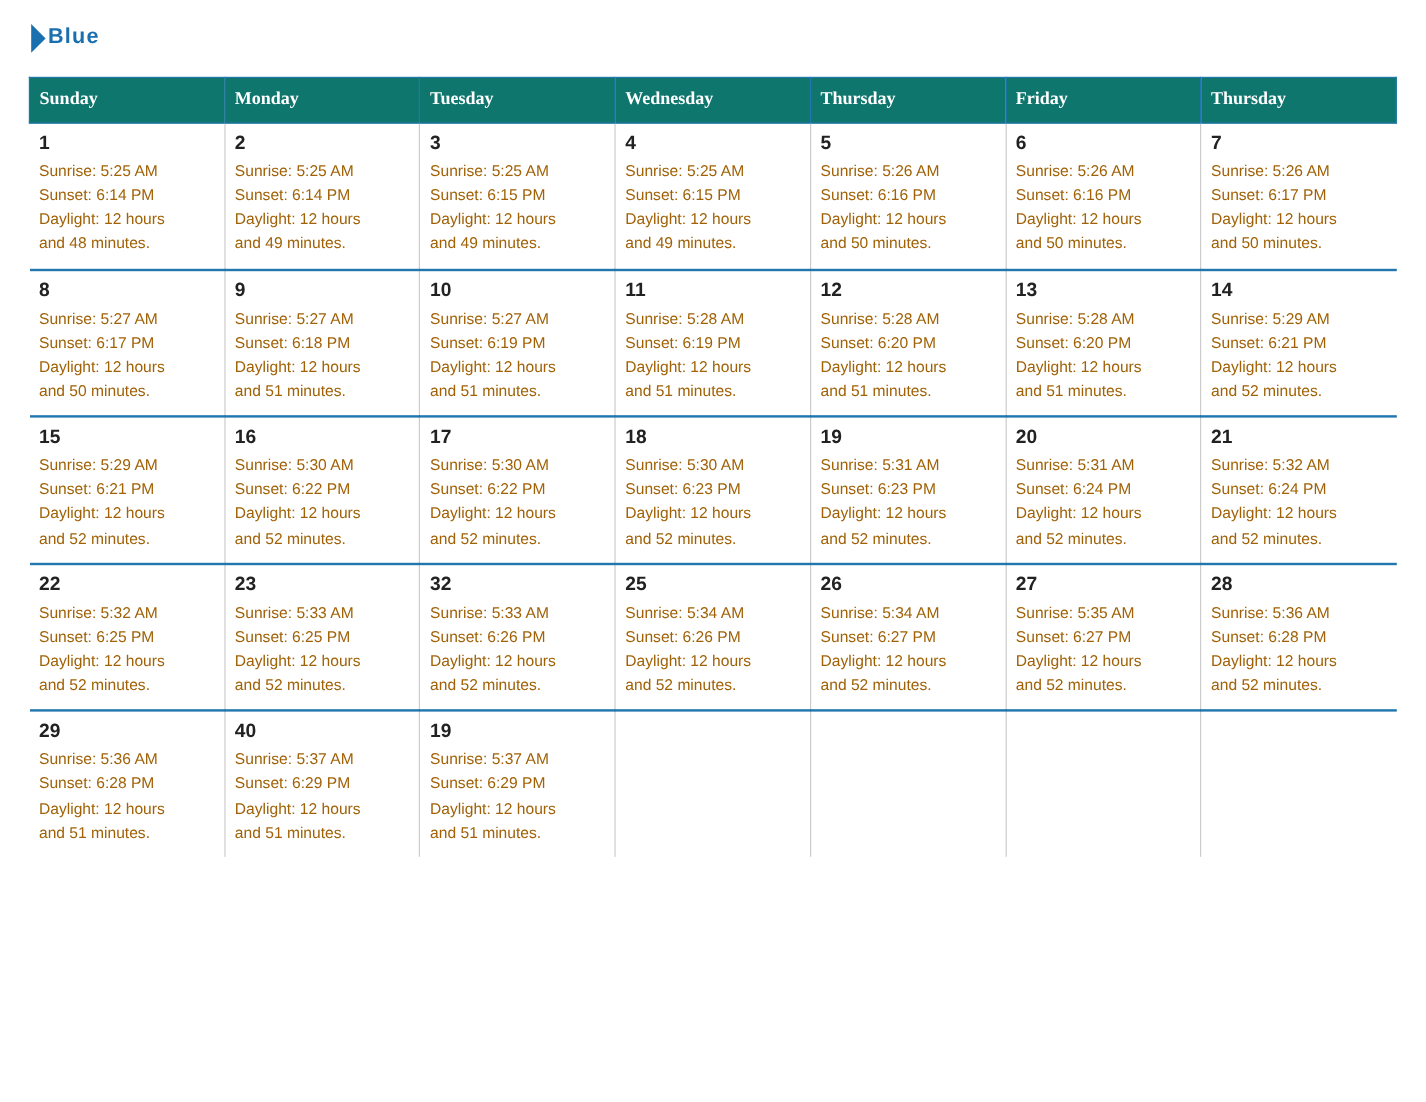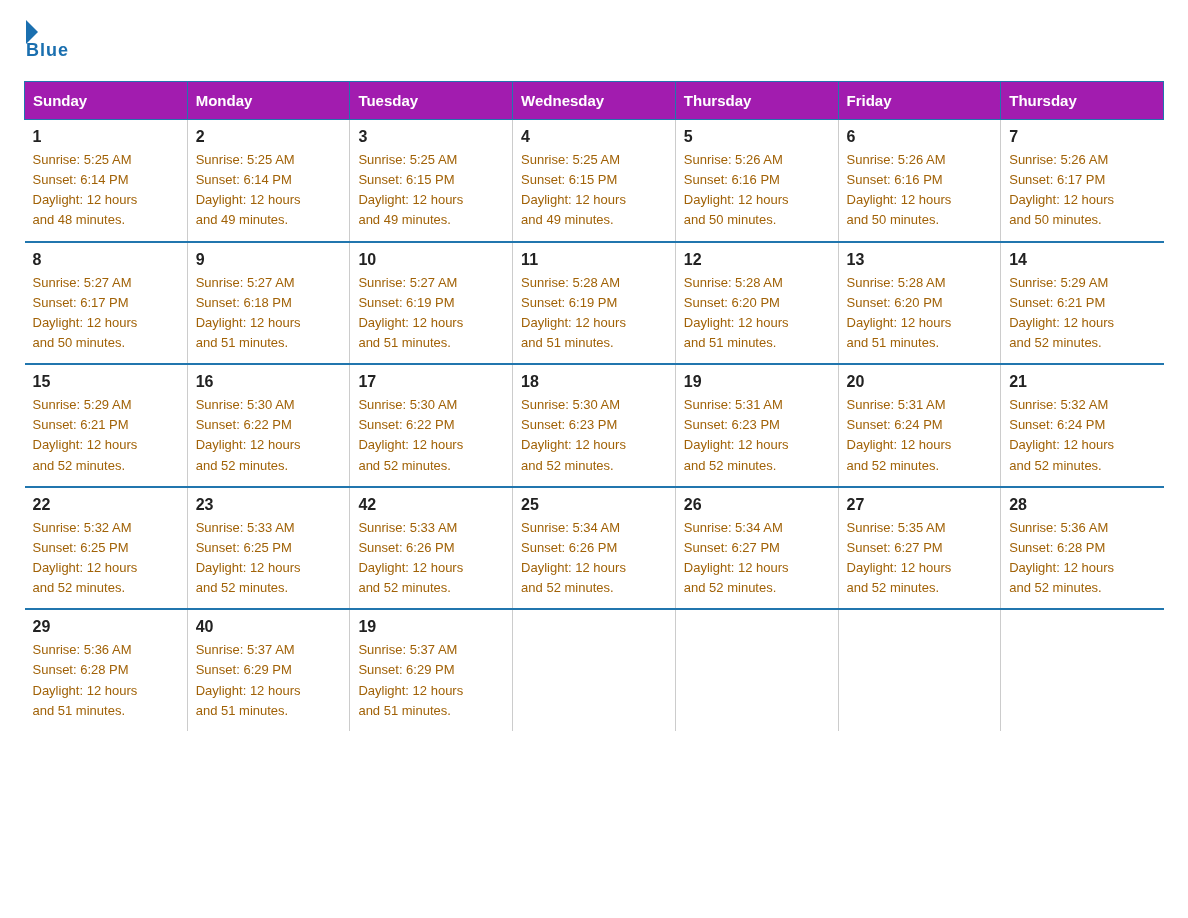--- a/index.html
+++ b/index.html
@@ -11,21 +11,21 @@
       min-height: 918px;
     }
     .header {
       display: flex;
       justify-content: space-between;
       align-items: flex-start;
       margin-bottom: 20px;
     }
     .logo {
       display: flex;
-      flex-direction: column;
+      flex-direction: row;
       align-items: flex-start;
     }
     .logo-text {
       display: flex;
       align-items: center;
       font-size: 26px;
       font-weight: bold;
       color: #333;
     }
     .logo-general { color: #333; }
@@ -59,21 +59,22 @@
       font-size: 22px;
       color: #444;
       margin-top: 4px;
     }
     table {
       width: 100%;
       border-collapse: collapse;
       table-layout: fixed;
     }
     thead tr {
-      background-color: #a21caf;
+      background-color: #0f766e;
+      font-family: Liberation Serif, serif;
     }
     thead th {
       color: #fff;
       font-size: 15px;
       font-weight: bold;
       padding: 10px 8px;
       text-align: left;
       border: 1px solid #2176ae;
     }
     tbody tr {
@@ -342,21 +343,21 @@
         <td>
         <span class="day-num">23</span>
         <div class="day-info">
           Sunrise: 5:33 AM<br>
           Sunset: 6:25 PM<br>
           Daylight: 12 hours<br>
           and 52 minutes.
         </div>
         </td>
         <td>
-        <span class="day-num">42</span>
+        <span class="day-num">32</span>
         <div class="day-info">
           Sunrise: 5:33 AM<br>
           Sunset: 6:26 PM<br>
           Daylight: 12 hours<br>
           and 52 minutes.
         </div>
         </td>
         <td>
         <span class="day-num">25</span>
         <div class="day-info">

